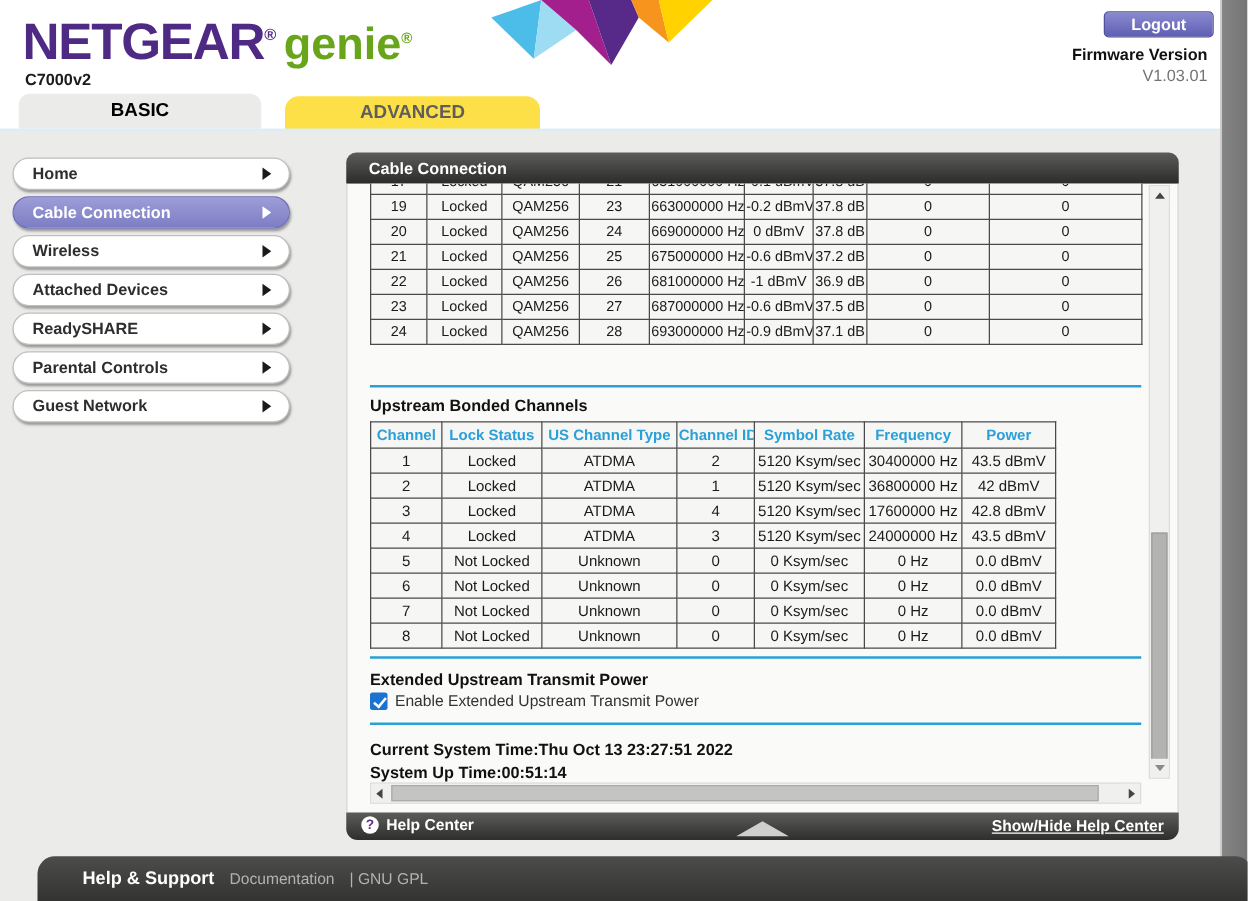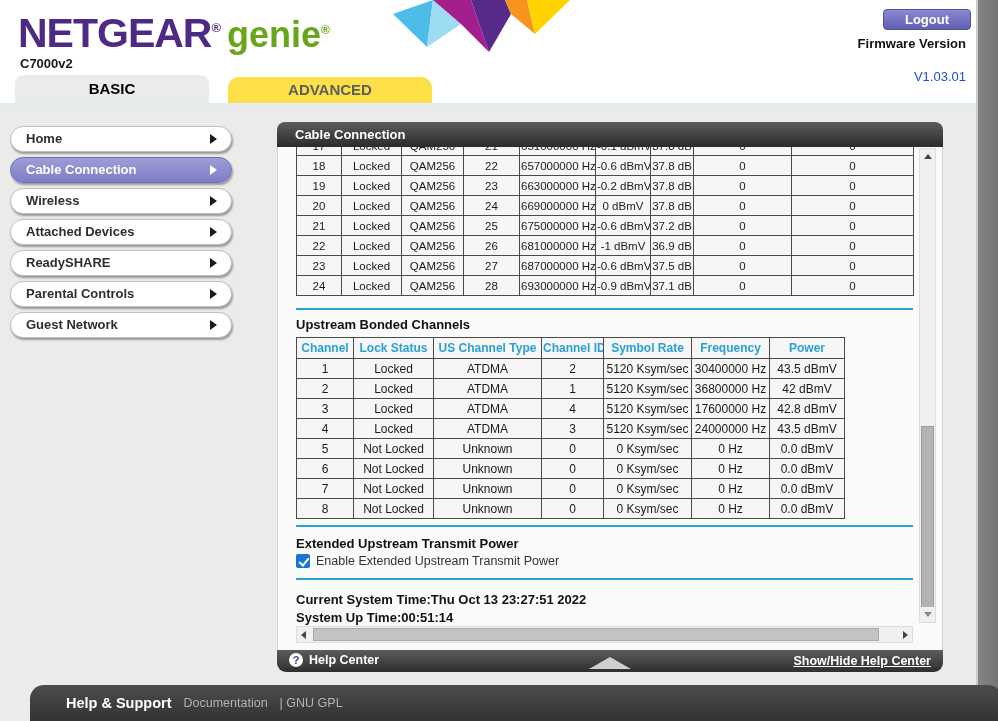--- a/index.html
+++ b/index.html
@@ -16,21 +16,21 @@
   #brand sup { font-size:13px; font-weight:bold; color:#4f2a85; }
   #genie { font-size:36px; font-weight:bold; color:#68a51b; margin-left:7px; }
   #genie sup { font-size:12px; color:#68a51b; }
   #model { position:absolute; left:20px; top:56px; font-size:13px; font-weight:bold; color:#1a1a1a; }
   #gem { position:absolute; left:393px; top:0; }
   #logout-btn { position:absolute; left:883px; top:9px; width:88px; height:21px;
     background:linear-gradient(#8a8ad0,#5f5fb4); border:1px solid #50509e; border-radius:4px;
     color:#fff; font-size:13px; font-weight:bold; text-align:center; line-height:19px; cursor:pointer; }
   #firmware { position:absolute; right:32px; top:36px; text-align:right; }
   #firmware-label { font-size:13px; font-weight:bold; color:#111; }
-  #firmware-version { font-size:13px; color:#1d4ed8; margin-top:18px; }
+  #firmware-version { font-size:13px; color:#737373; margin-top:2px; }
 
   
   .tab { position:absolute; text-align:center; font-weight:bold; font-size:15px; border-radius:9px 9px 0 0; cursor:pointer; }
   #tab-basic { left:15px; top:75px; width:194px; height:28px; line-height:28px; background:#ebebe9; color:#000; }
   #tab-advanced { left:228px; top:77px; width:204px; height:43px; line-height:26px; background:#fde047; color:#5e5e5e;border-radius:11px; }
 
   
   #content-bg { position:absolute; left:0; top:103px; width:976px; height:618px; background:#ebebe9; border-top:2px solid #dcedf6; }
 
   
@@ -162,31 +162,20 @@
             <td>Locked</td>
             <td>QAM256</td>
             <td>21</td>
             <td>651000000 Hz</td>
             <td>-0.1 dBmV</td>
             <td>37.8 dB</td>
             <td>0</td>
             <td>0</td>
           </tr>
           <tr>
-            <td>18</td>
-            <td>Locked</td>
-            <td>QAM256</td>
-            <td>22</td>
-            <td>657000000 Hz</td>
-            <td>-0.6 dBmV</td>
-            <td>37.8 dB</td>
-            <td>0</td>
-            <td>0</td>
-          </tr>
-          <tr>
             <td>19</td>
             <td>Locked</td>
             <td>QAM256</td>
             <td>23</td>
             <td>663000000 Hz</td>
             <td>-0.2 dBmV</td>
             <td>37.8 dB</td>
             <td>0</td>
             <td>0</td>
           </tr>

